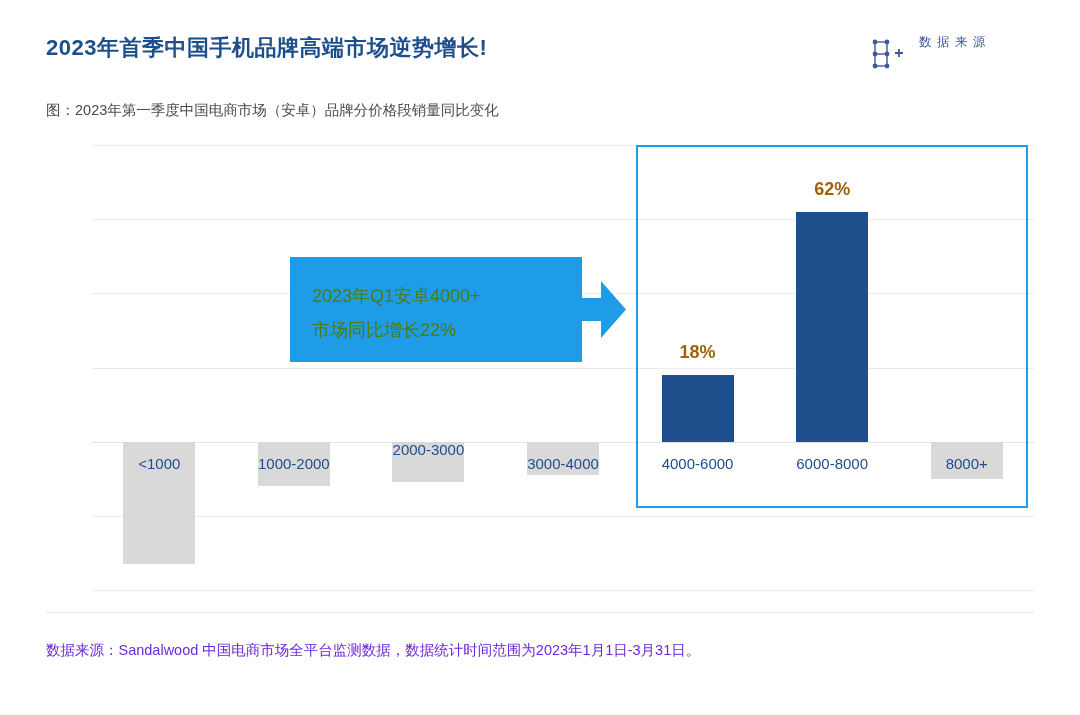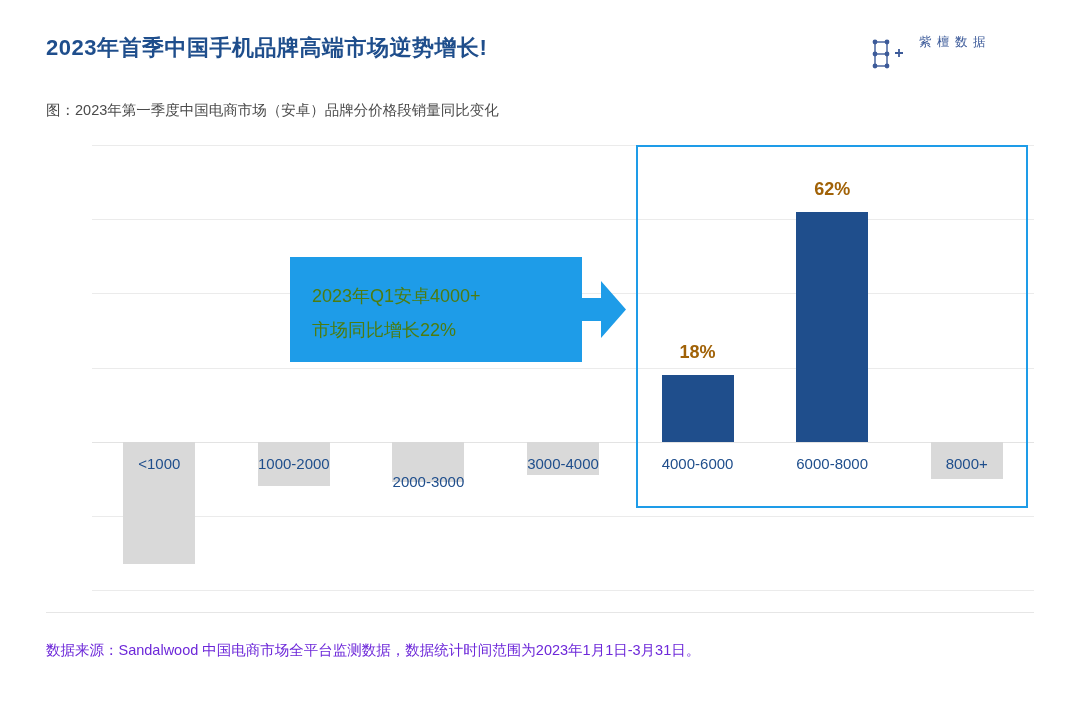--- a/index.html
+++ b/index.html
@@ -125,21 +125,21 @@
         <circle cx="21" cy="7" r="2.4"></circle>
         <circle cx="9" cy="19" r="2.4"></circle>
         <circle cx="21" cy="19" r="2.4"></circle>
         <circle cx="9" cy="31" r="2.4"></circle>
         <circle cx="21" cy="31" r="2.4"></circle>
       </g>
       <path d="M29 18 L37 18 M33 14 L33 22" stroke="#3c5a99" stroke-width="1.8"></path>
     </svg>
   </div>
   <div id="logo-text-wrap">
-    <div id="logo-cn">紫檀数据</div>
+    <div id="logo-cn">数据来源</div>
   </div>
 </div>
 
 <div id="plot">
   <div id="grid-layer">
       <div class="gridline" style="top: 0px;"></div>
       <div class="gridline" style="top: 74.1667px;"></div>
       <div class="gridline" style="top: 148.333px;"></div>
       <div class="gridline" style="top: 222.5px;"></div>
       <div class="gridline zero" style="top: 296.667px;"></div>
@@ -155,21 +155,21 @@
       <div class="bar neg" style="left: 435px; width: 72px; top: 296.667px; height: 33.375px;"></div>
       <div class="bar pos" style="left: 569.571px; width: 72px; top: 229.917px; height: 66.75px;"></div>
       <div class="bar-label" style="left: 545.571px; width: 120px; top: 196.917px;">18%</div>
       <div class="bar pos" style="left: 704.143px; width: 72px; top: 66.75px; height: 229.917px;"></div>
       <div class="bar-label" style="left: 680.143px; width: 120px; top: 33.75px;">62%</div>
       <div class="bar neg" style="left: 838.714px; width: 72px; top: 296.667px; height: 37.0833px;"></div>
     </div>
   <div id="catlabels-layer">
       <div class="cat-label" style="left: -2.71429px; width: 140px; top: 309.667px;">&lt;1000</div>
       <div class="cat-label" style="left: 131.857px; width: 140px; top: 309.667px;">1000-2000</div>
-      <div class="cat-label" style="left: 266.429px; width: 140px; top: 328px;">2000-3000</div>
+      <div class="cat-label" style="left: 266.429px; width: 140px; top: 296px;">2000-3000</div>
       <div class="cat-label" style="left: 401px; width: 140px; top: 309.667px;">3000-4000</div>
       <div class="cat-label" style="left: 535.571px; width: 140px; top: 309.667px;">4000-6000</div>
       <div class="cat-label" style="left: 670.143px; width: 140px; top: 309.667px;">6000-8000</div>
       <div class="cat-label" style="left: 804.714px; width: 140px; top: 309.667px;">8000+</div>
     </div>
 </div>
 
 <div id="callout">
   <div id="callout-body"></div>
   <div id="callout-arrow">

